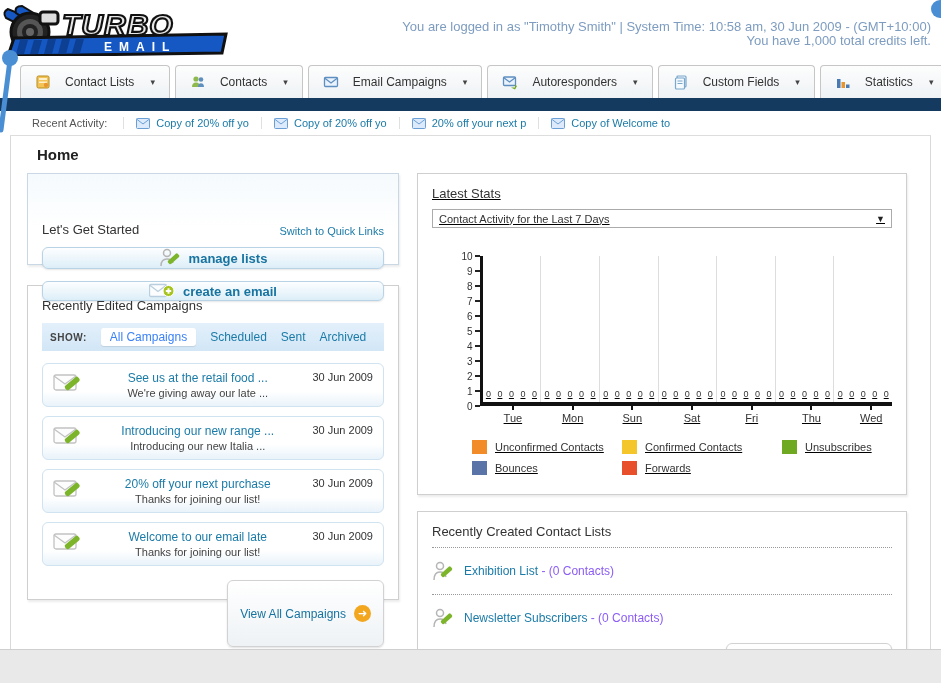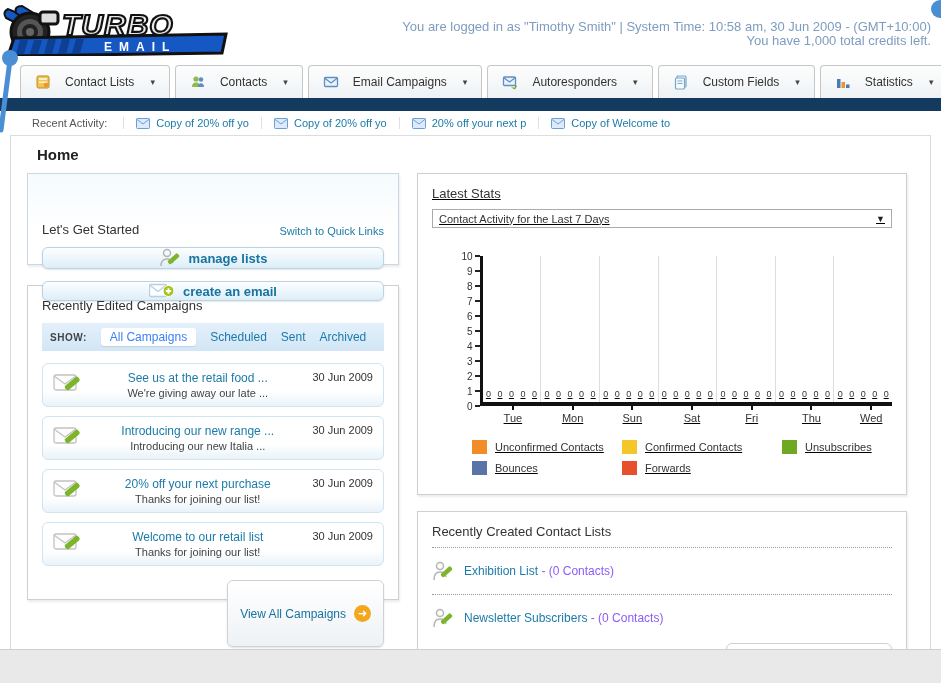--- a/index.html
+++ b/index.html
@@ -317,21 +317,21 @@
             <span class="camp-date">30 Jun 2009</span>
           </div>
 
           <div class="camp-card">
             <svg width="30" height="24" viewBox="0 0 30 24">
               <rect x="1" y="4" width="22" height="15" rx="2" fill="#fdfdfd" stroke="#c2c2c2" stroke-width="1.3"></rect>
               <path d="M1,5 L12,13 L23,5" fill="none" stroke="#c2c2c2" stroke-width="1.3"></path>
               <rect x="11" y="10" width="17" height="5.5" rx="2" fill="#7cb52a" transform="rotate(-40 19 13)"></rect>
             </svg>
             <div class="camp-texts">
-              <div class="camp-title">Welcome to our retail list</div>
+              <div class="camp-title">Welcome to our email late</div>
               <div class="camp-sub">Thanks for joining our list!</div>
             </div>
             <span class="camp-date">30 Jun 2009</span>
           </div>
 
           <div class="btn-row">
             <span class="pill-btn">
               <span>View All Campaigns</span>
               <span class="arrow-circle">➜</span>
             </span>

